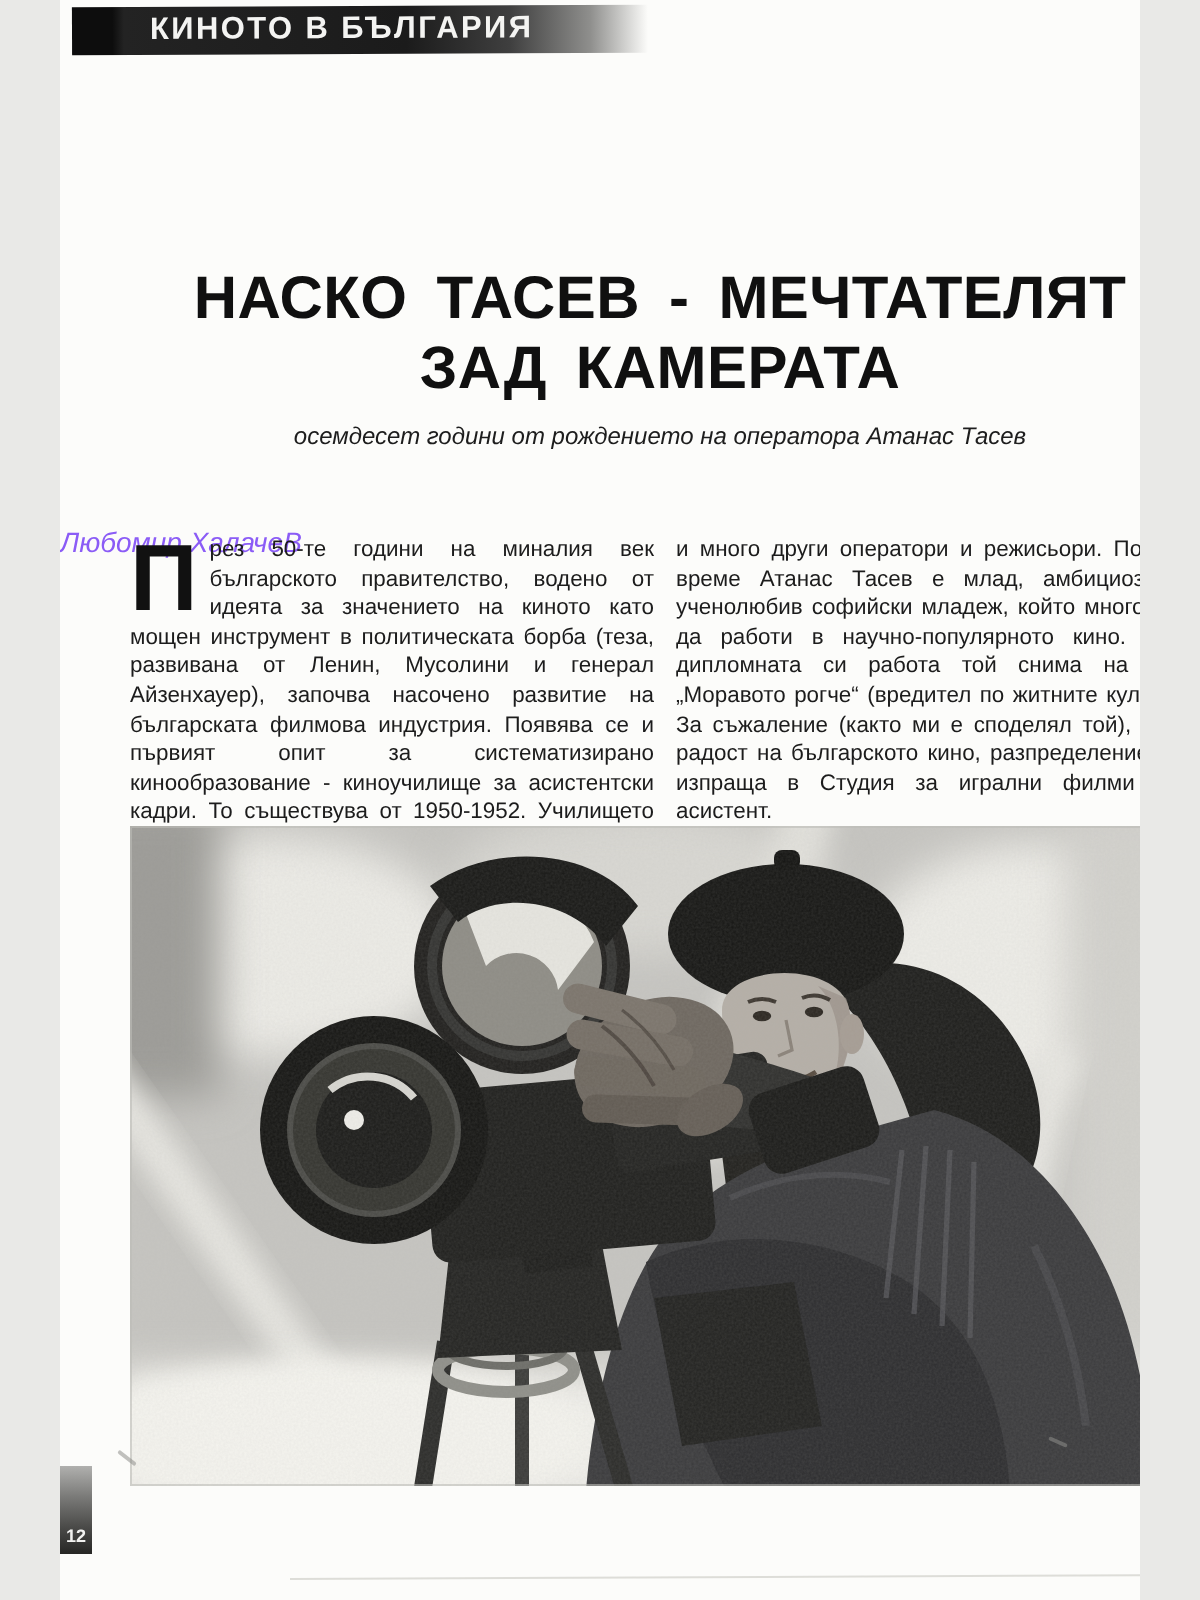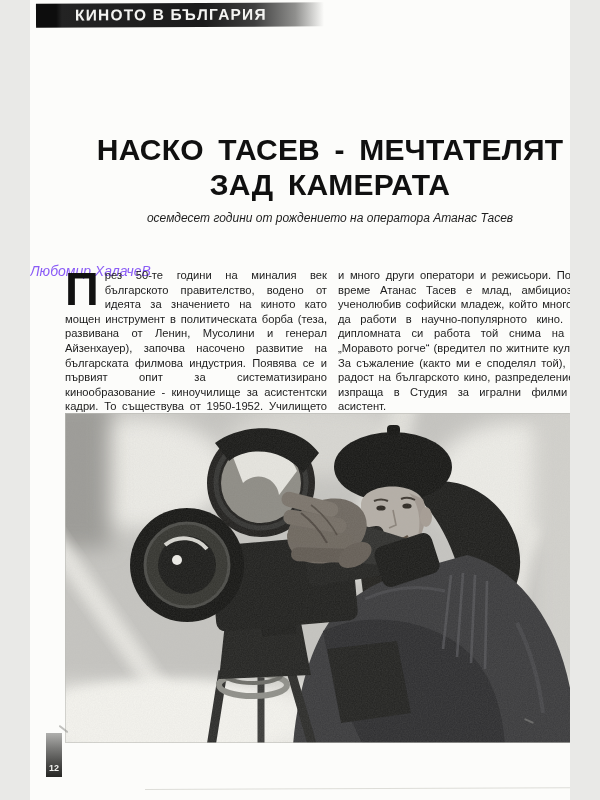--- a/index.html
+++ b/index.html
@@ -39,21 +39,21 @@
   .col{flex:1 1 0;}
   .col p{margin:0;}
   .dropcap{
     float:left;font-weight:bold;font-size:47px;line-height:38px;
     padding:2px 6px 0 0;color:#111;
   }
   .photo{
     position:absolute;left:35px;top:413px;width:530px;height:330px;display:block;
   }
   .page-tab{
-    position:absolute;left:16px;top:733px;width:16px;height:44px;
+    position:absolute;left:0;top:733px;width:16px;height:44px;
     background:linear-gradient(180deg,#b0b0ae 0%,#7a7a78 35%,#4a4a48 70%,#262624 100%);
     display:flex;align-items:flex-end;justify-content:center;
   }
   .page-tab span{color:#f2f2f0;font-size:9px;font-weight:bold;line-height:1;padding-bottom:4px;}
   .edge-line-right{
     position:absolute;left:591px;top:-4px;width:1.5px;height:812px;
     background:#d2d2ce;transform:rotate(1.3deg);transform-origin:top center;
   }
   .bottom-line{
     position:absolute;left:115px;top:788px;width:468px;height:1px;

